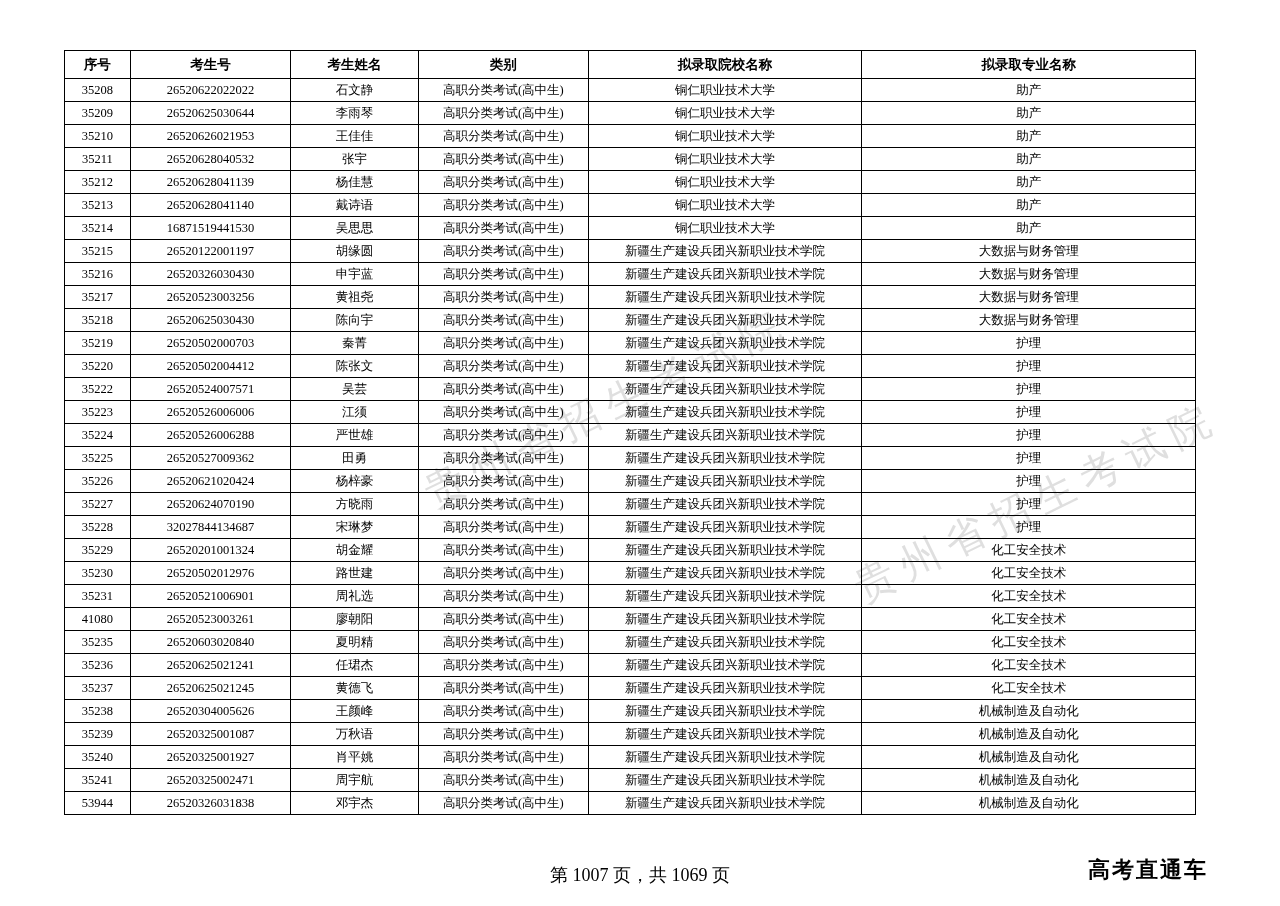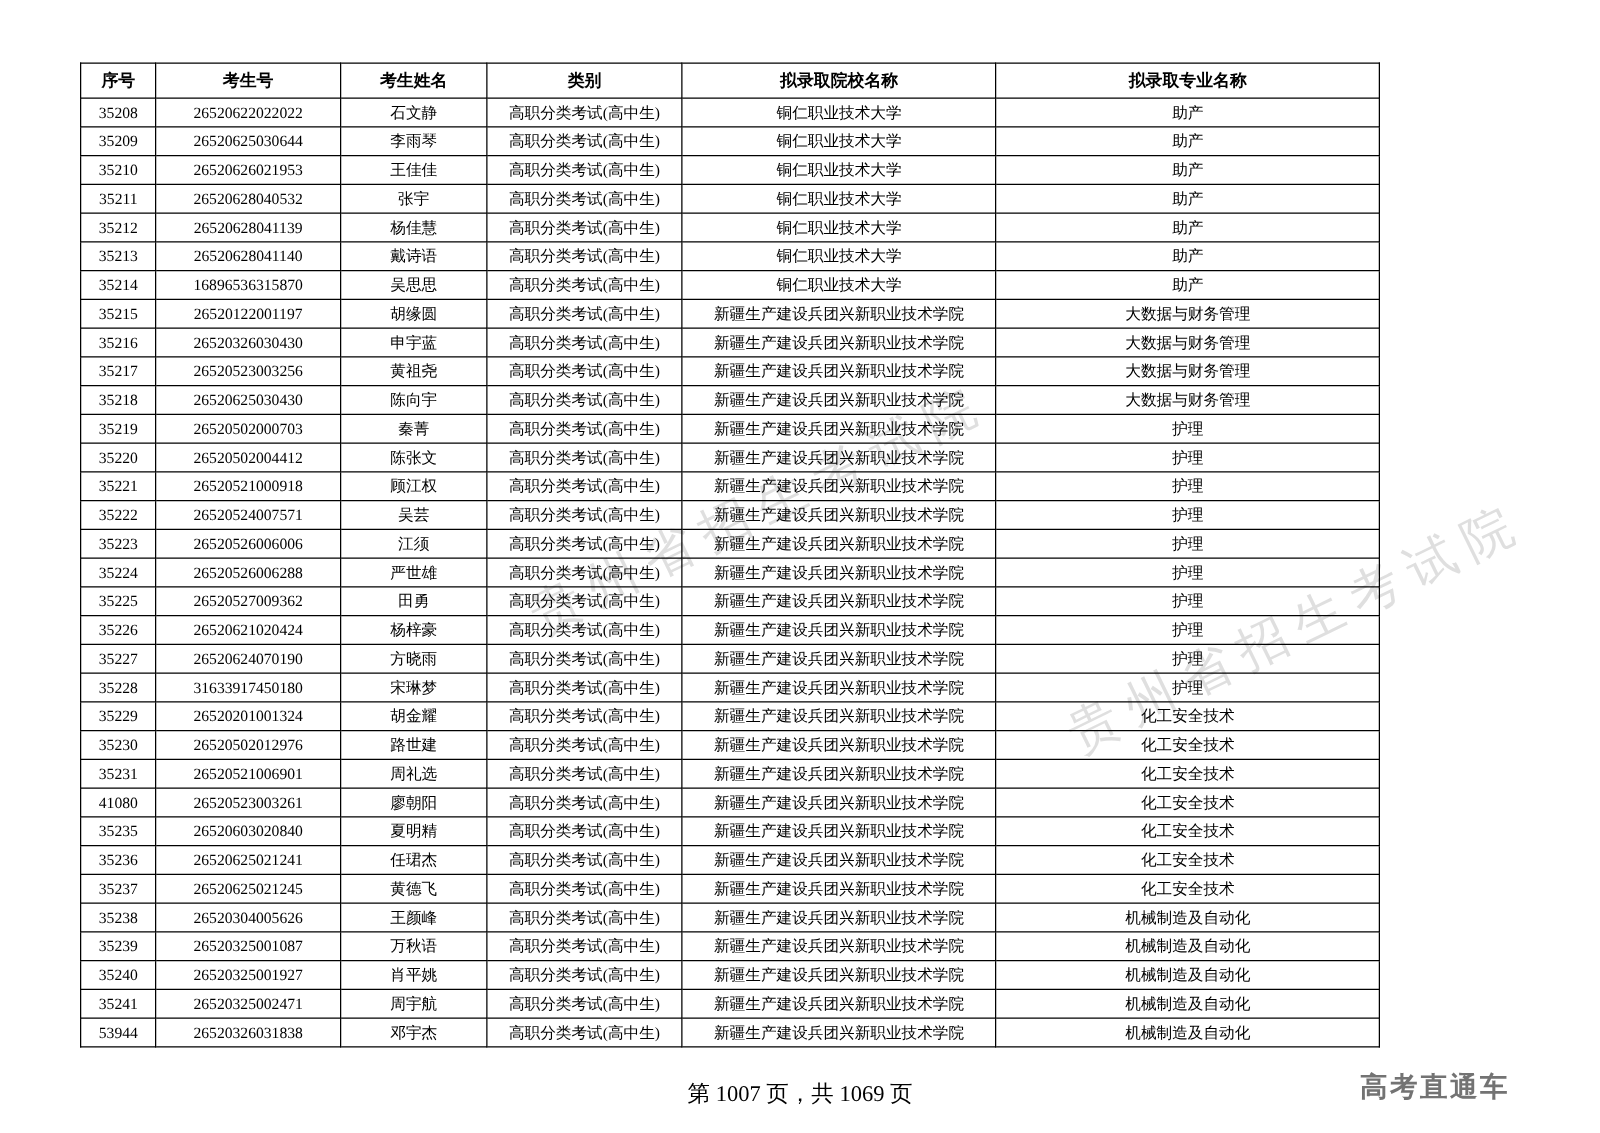--- a/index.html
+++ b/index.html
@@ -23,21 +23,21 @@
     opacity:.45;
     pointer-events:none;
     user-select:none;
   }
   .wm1{left:415px;top:470px;}
   .wm2{left:845px;top:565px;}
   table.roster{
     position:absolute;
     left:64px;
     top:50px;
-    width:1040px;
+    width:1132px;
     z-index:1;
     border-collapse:collapse;
     table-layout:fixed;
     background:transparent;
   }
   table.roster th,
   table.roster td{
     border:1px solid #000;
     text-align:center;
     vertical-align:middle;
@@ -144,21 +144,21 @@
         <tr>
           <td>35213</td>
           <td>26520628041140</td>
           <td>戴诗语</td>
           <td>高职分类考试(高中生)</td>
           <td>铜仁职业技术大学</td>
           <td>助产</td>
         </tr>
         <tr>
           <td>35214</td>
-          <td>16896536315870</td>
+          <td>16871519441530</td>
           <td>吴思思</td>
           <td>高职分类考试(高中生)</td>
           <td>铜仁职业技术大学</td>
           <td>助产</td>
         </tr>
         <tr>
           <td>35215</td>
           <td>26520122001197</td>
           <td>胡缘圆</td>
           <td>高职分类考试(高中生)</td>
@@ -199,28 +199,20 @@
         </tr>
         <tr>
           <td>35220</td>
           <td>26520502004412</td>
           <td>陈张文</td>
           <td>高职分类考试(高中生)</td>
           <td>新疆生产建设兵团兴新职业技术学院</td>
           <td>护理</td>
         </tr>
         <tr>
-          <td>35221</td>
-          <td>26520521000918</td>
-          <td>顾江权</td>
-          <td>高职分类考试(高中生)</td>
-          <td>新疆生产建设兵团兴新职业技术学院</td>
-          <td>护理</td>
-        </tr>
-        <tr>
           <td>35222</td>
           <td>26520524007571</td>
           <td>吴芸</td>
           <td>高职分类考试(高中生)</td>
           <td>新疆生产建设兵团兴新职业技术学院</td>
           <td>护理</td>
         </tr>
         <tr>
           <td>35223</td>
           <td>26520526006006</td>
@@ -256,21 +248,21 @@
         <tr>
           <td>35227</td>
           <td>26520624070190</td>
           <td>方晓雨</td>
           <td>高职分类考试(高中生)</td>
           <td>新疆生产建设兵团兴新职业技术学院</td>
           <td>护理</td>
         </tr>
         <tr>
           <td>35228</td>
-          <td>31633917450180</td>
+          <td>32027844134687</td>
           <td>宋琳梦</td>
           <td>高职分类考试(高中生)</td>
           <td>新疆生产建设兵团兴新职业技术学院</td>
           <td>护理</td>
         </tr>
         <tr>
           <td>35229</td>
           <td>26520201001324</td>
           <td>胡金耀</td>
           <td>高职分类考试(高中生)</td>
@@ -362,15 +354,15 @@
           <td>26520326031838</td>
           <td>邓宇杰</td>
           <td>高职分类考试(高中生)</td>
           <td>新疆生产建设兵团兴新职业技术学院</td>
           <td>机械制造及自动化</td>
         </tr>
       </tbody>
   </table>
 
   <div class="page-info">第 1007 页，共 1069 页</div>
-  <div class="brand" style="color: #737373;">高考直通车</div>
+  <div class="brand" style="color: #000000;">高考直通车</div>
 
 </div>
 
 </body></html>

